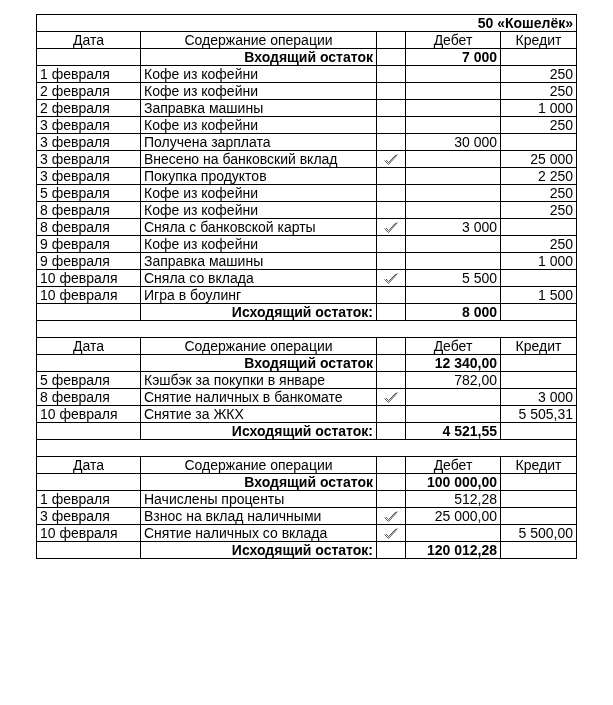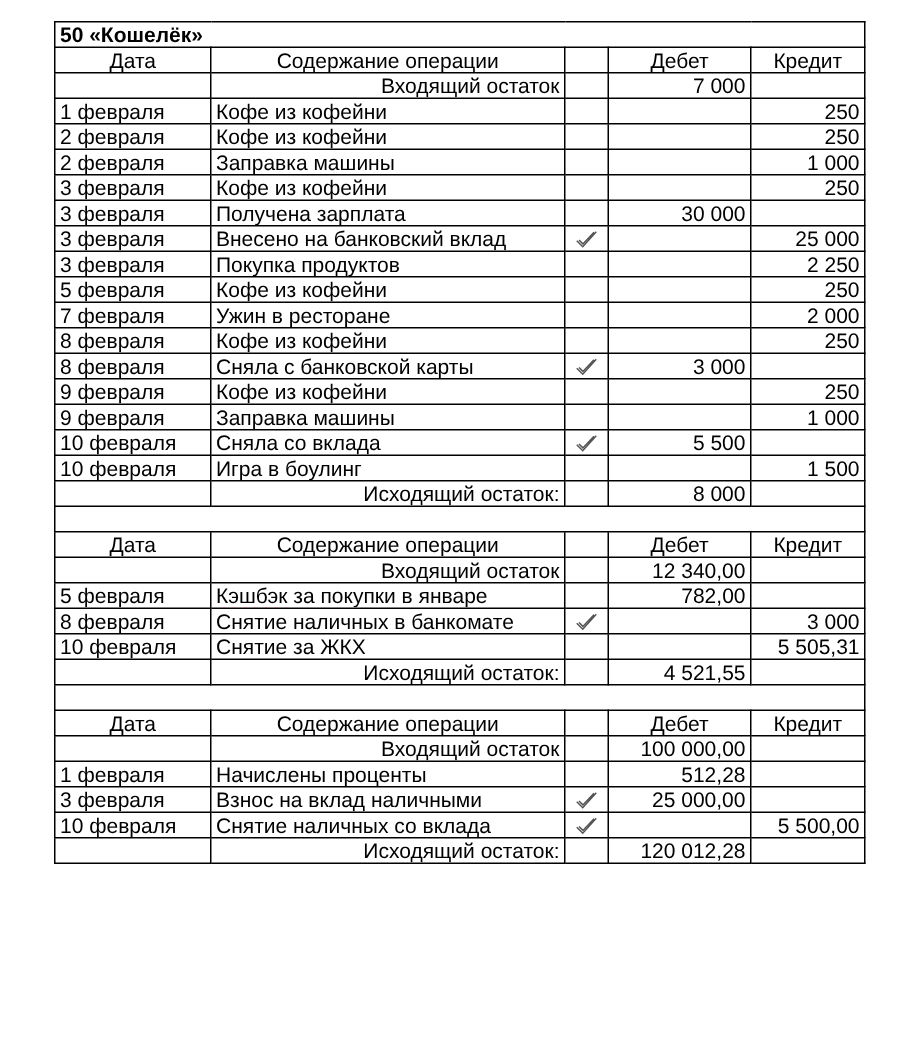--- a/index.html
+++ b/index.html
@@ -10,23 +10,23 @@
   }
   table.ledger td {
     border:1px solid #000; padding:0 3px; line-height:15px; height:16px;
     white-space:nowrap; overflow:hidden; vertical-align:bottom;
   }
   col.c-date { width:104px; }
   col.c-desc { width:236px; }
   col.c-chk  { width:29px; }
   col.c-deb  { width:95px; }
   col.c-cred { width:76px; }
-  .title td { text-align:left; font-weight:bold; }
+  .title td { text-align:right; font-weight:bold; }
   .hdr td { text-align:center; }
-  .bold { font-weight:normal; }
+  .bold { font-weight:bold; }
   .r { text-align:right; }
   .tall td { height:19px; }
   .spacer td { height:35px; border-bottom:none; }
   .spacer-title td { height:16px; border-top:none; }
   .chk svg { display:block; margin:0 auto; }
   .spell { text-decoration: underline wavy #d04040; text-decoration-thickness:1px; text-underline-offset:2px;text-align:center; }
 </style>
 </head>
 <body>
 
@@ -110,27 +110,20 @@
         <td class="r">2 250</td>
       </tr>
       <tr>
         <td>5 февраля</td>
         <td>Кофе из кофейни</td>
         <td class="chk"></td>
         <td class="r"></td>
         <td class="r">250</td>
       </tr>
       <tr>
-        <td>7 февраля</td>
-        <td>Ужин в ресторане</td>
-        <td class="chk"></td>
-        <td class="r"></td>
-        <td class="r">2 000</td>
-      </tr>
-      <tr>
         <td>8 февраля</td>
         <td>Кофе из кофейни</td>
         <td class="chk"></td>
         <td class="r"></td>
         <td class="r">250</td>
       </tr>
       <tr class="tall">
         <td>8 февраля</td>
         <td>Сняла с банковской карты</td>
         <td class="chk">

